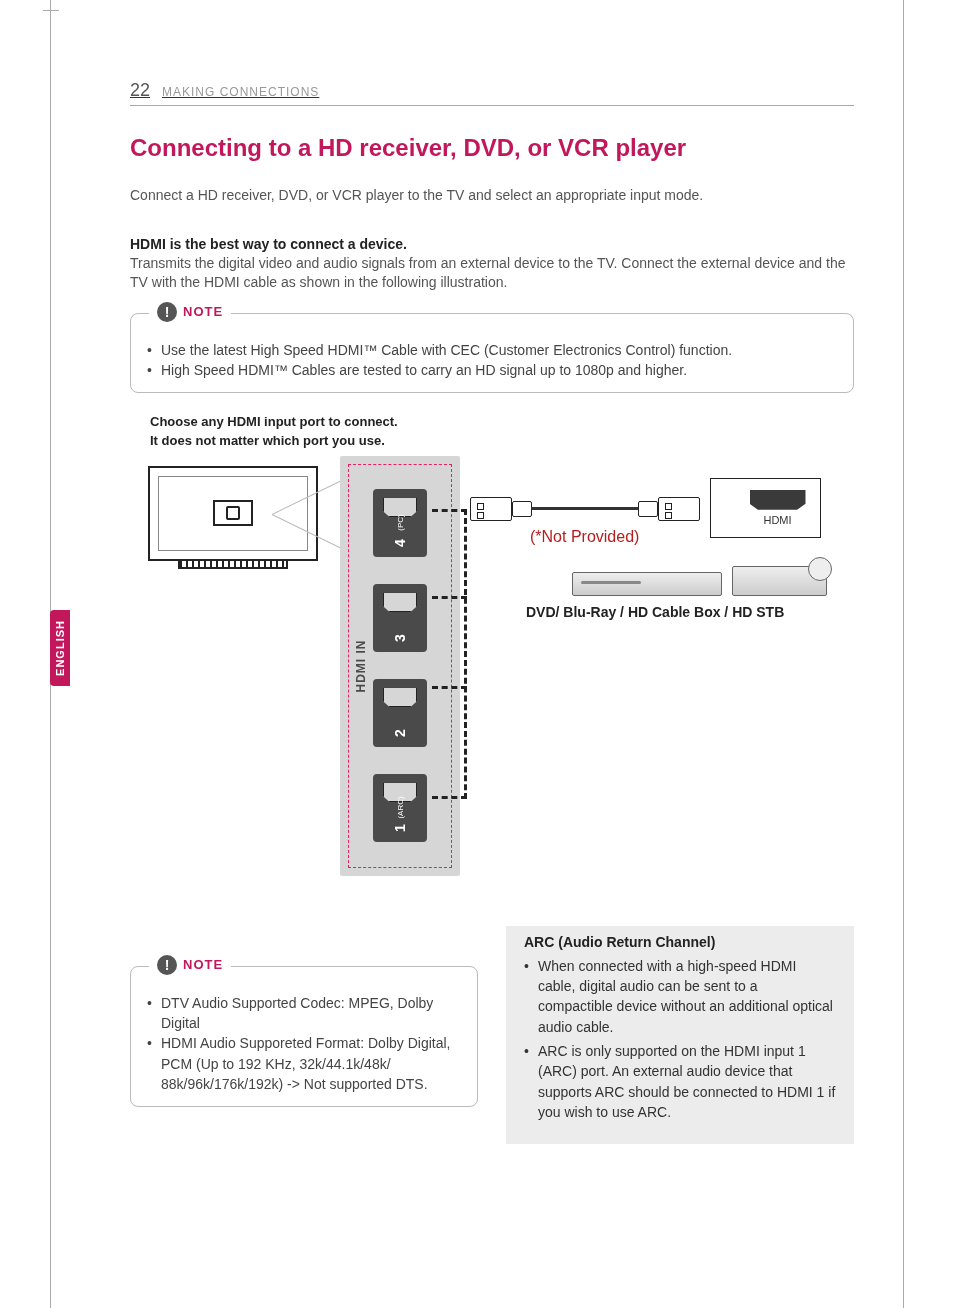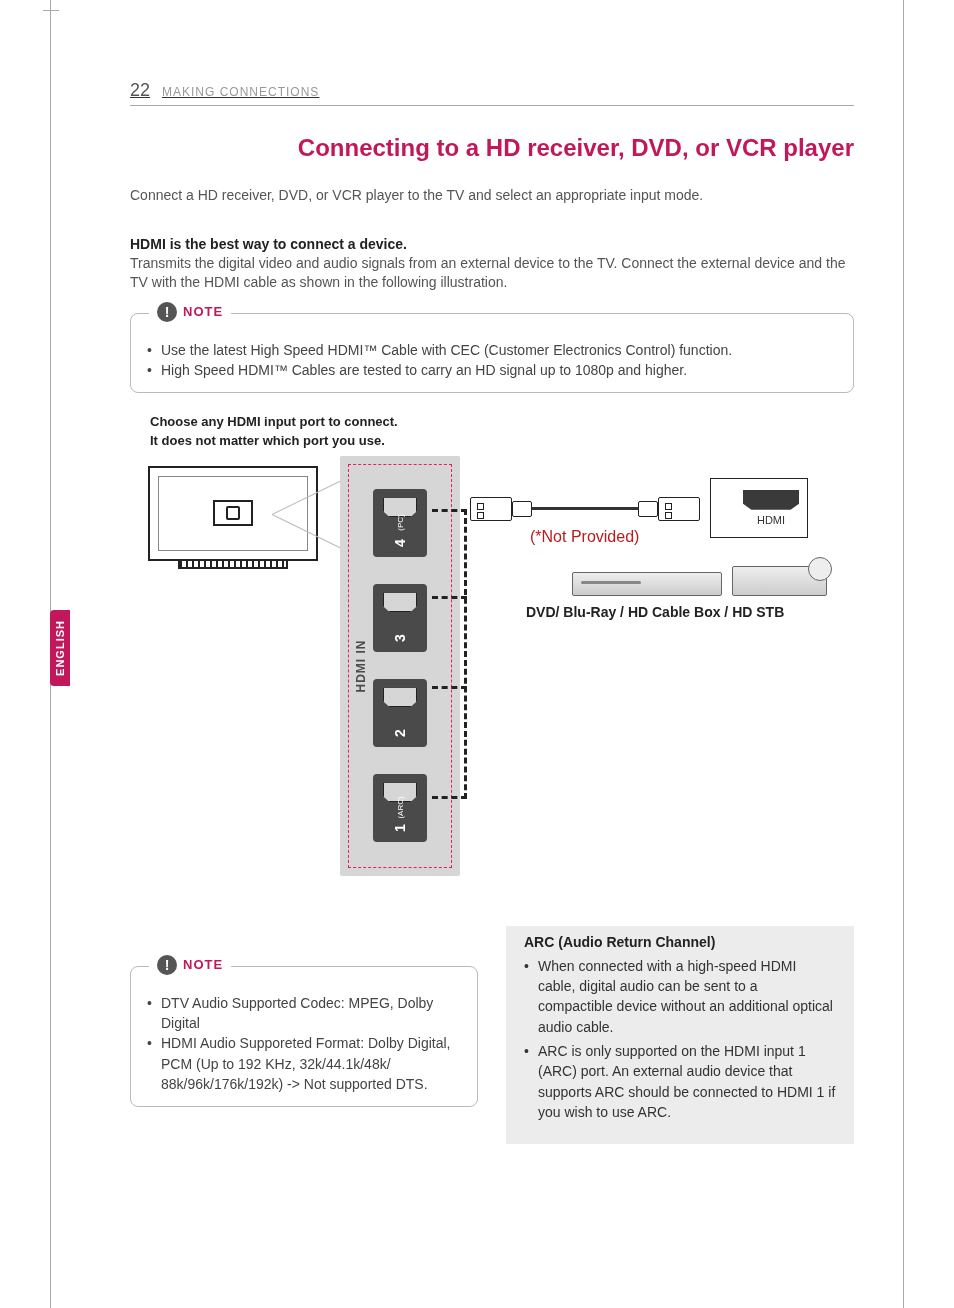--- a/index.html
+++ b/index.html
@@ -30,21 +30,21 @@
   .header-row {
     display: flex;
     align-items: baseline;
     border-bottom: 1px solid #aaa;
     padding-bottom: 4px;
     margin-bottom: 28px;
     text-decoration: underline;
   }
   .page-num { font-size: 18px; color: #555; margin-right: 12px; }
   .section-name { font-size: 12px; letter-spacing: 1px; color: #999; }
-  h1 { color: #c2185b; font-size: 24px; font-weight: 600; margin-bottom: 24px; text-align: right; }
+  h1 { color: #c2185b; font-size: 24px; font-weight: 600; margin-bottom: 24px; }
   .intro { font-size: 14px; color: #555; margin-bottom: 30px; line-height: 1.4; }
   h2 { font-size: 18px; color: #555; font-weight: 600; margin-bottom: 14px; }
   .bold-line { font-size: 14px; font-weight: 700; color: #222; margin-bottom: 2px; }
   .body-text { font-size: 14px; color: #555; line-height: 1.4; margin-bottom: 20px; }
   .note-box {
     border: 1px solid #bbb;
     border-radius: 8px;
     padding: 26px 16px 12px 16px;
     position: relative;
     margin-bottom: 18px;
@@ -144,21 +144,21 @@
   .plug-tip {
     width:20px; height:16px; border:1.5px solid #222; background:#fff;
     border-radius:2px;
   }
   .wire { flex:1; height:3px; background:#333; border-radius:2px; margin:0 -1px; }
   .not-provided {
     position:absolute; left:400px; top:72px; font-size:16px; color:#b91c1c;
   }
   
   .remote-port {
-    position:absolute; left:580px; top:22px; width:98px; height:60px;
+    position:absolute; left:580px; top:22px; width:111px; height:60px;
     border:1.5px solid #222; background:#fff;
     display:flex; flex-direction:column; align-items:center; justify-content:center; gap:4px;padding-left:24px;
   }
   .remote-port .port-shape {
     width:56px; height:20px; background:#3a3a3a;
     clip-path: polygon(0 0,100% 0,100% 70%,85% 100%,15% 100%,0 70%);
   }
   .remote-port .lbl { font-size:11px; color:#333; }
   
   .device-row { position:absolute; left:442px; top:110px; display:flex; gap:10px; align-items:flex-end; }

